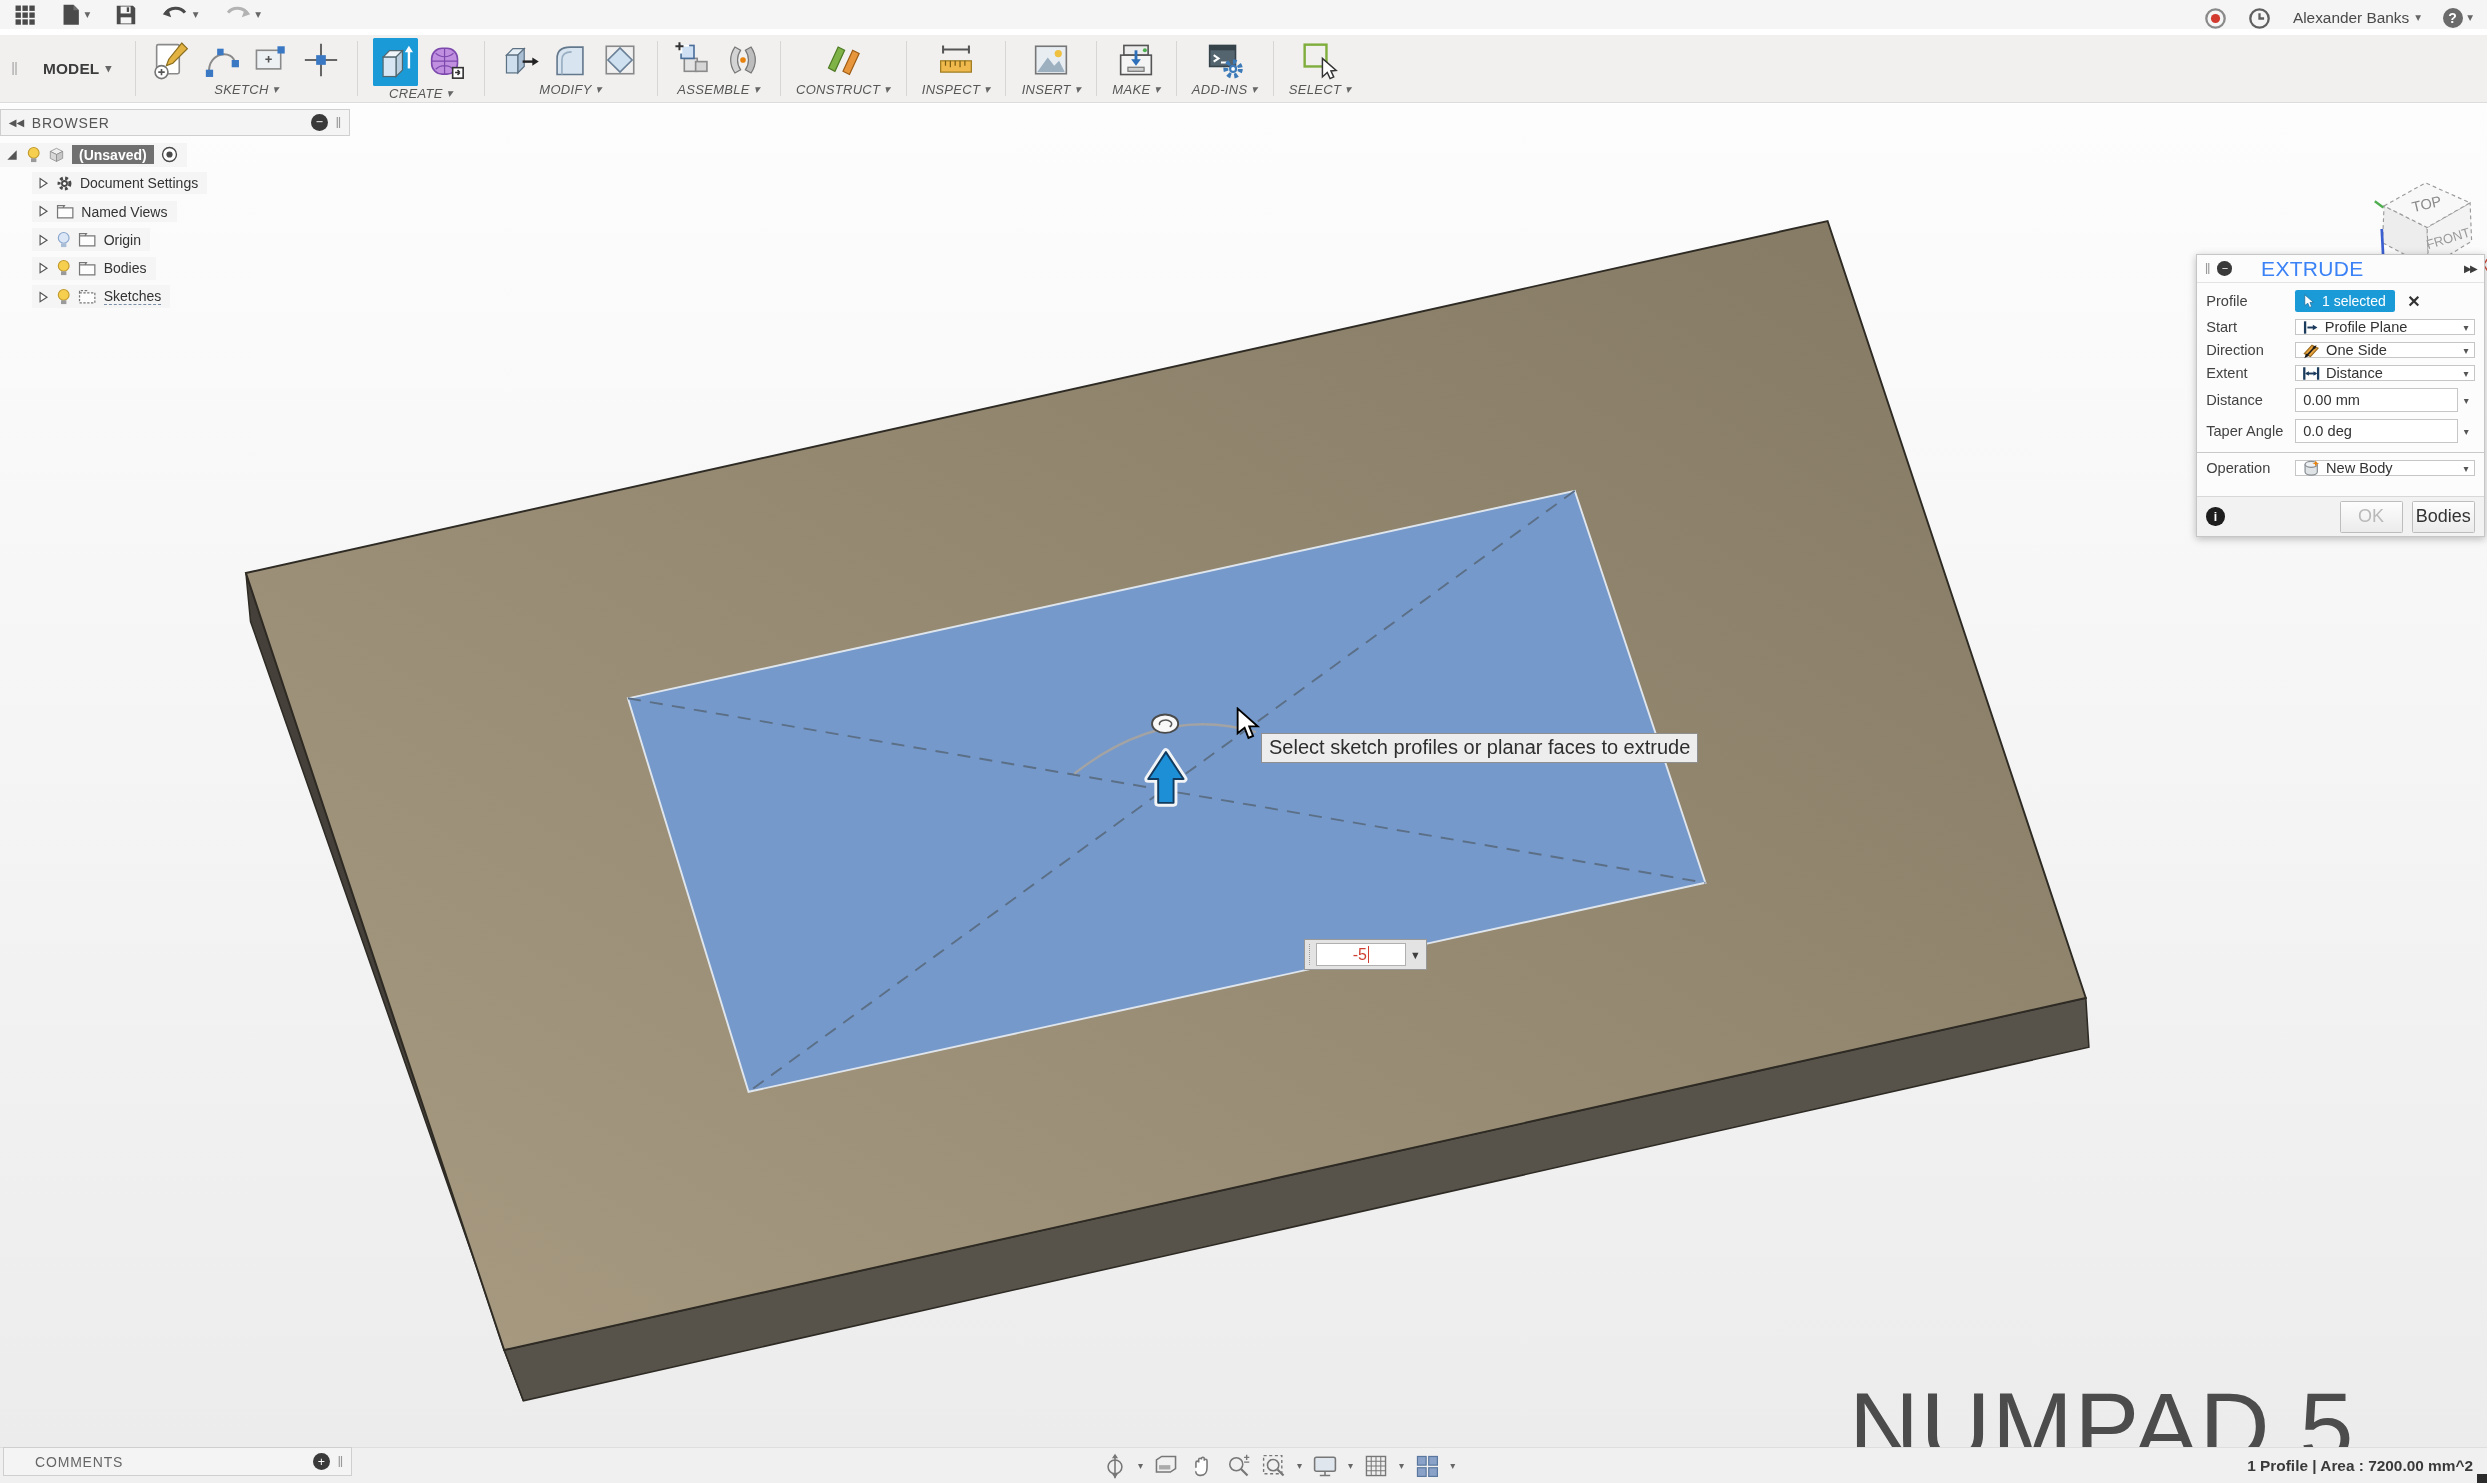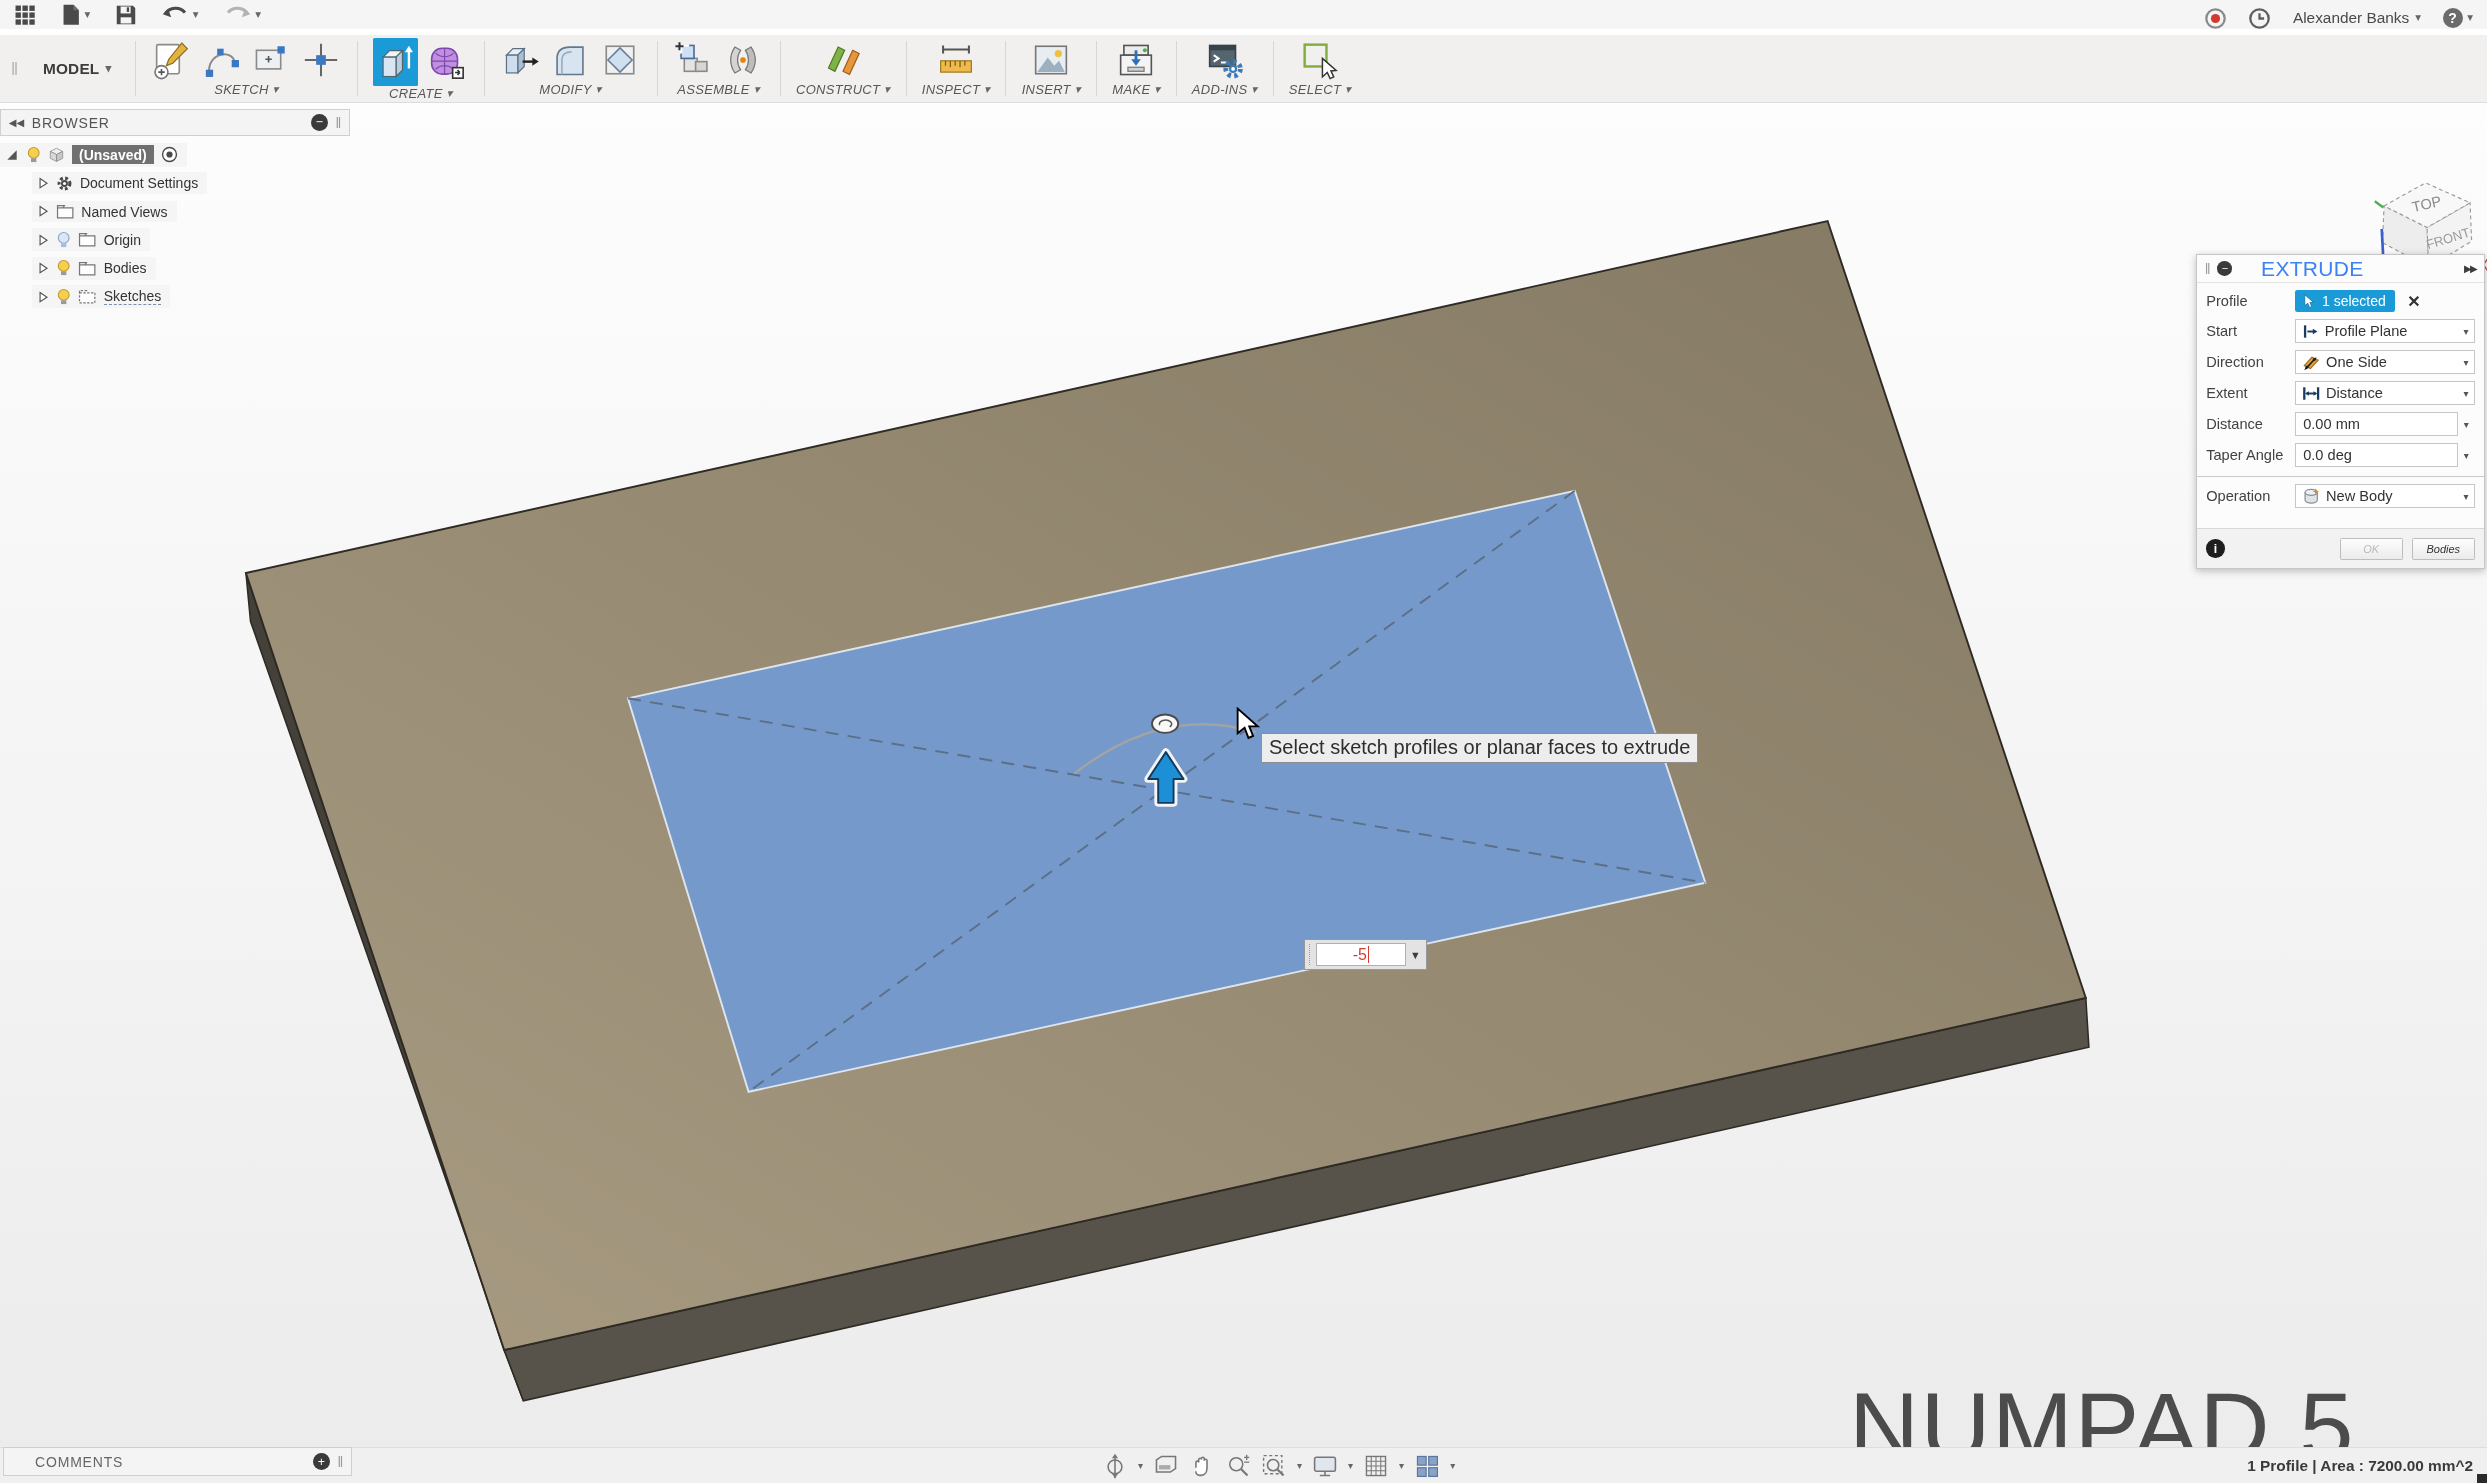--- a/index.html
+++ b/index.html
@@ -69,36 +69,36 @@
 
   
   #dialog { position:absolute; left:2196px; top:254px; width:289px; background:#fcfcfc;
     border:0.8px solid #c6c6c6; box-shadow:0 2.3px 7.7px rgba(0,0,0,.25); }
   #dialog-header { height:28px; display:flex; align-items:center; gap:7px; padding:0 7.7px;
     border-bottom:0.8px solid #e3e3e3; }
   #dialog-header .title { font-size:21px; color:#3b82f6; letter-spacing:0.3px;margin-left:22px; }
   #dialog-header .expand { margin-left:auto; font-size:10px; color:#3c3c3c; letter-spacing:-1.5px; }
   .drow { display:flex; align-items:center; margin:7px 9.2px; }
   .drow .dlabel { width:89px; font-size:14.6px; color:#424242; flex:none; }
-  .selbox { flex:1; height:24px; background:#fff; border:0.8px solid #c6c6c6; display:flex;
+  .selbox { flex:1; height:16px; background:#fff; border:0.8px solid #c6c6c6; display:flex;
     align-items:center; gap:6.1px; padding:0 5.4px; font-size:14.6px; color:#333; }
   .selbox .dd { margin-left:auto; color:#555; font-size:10px; }
   .valbox { flex:1; height:24px; background:#fff; border:0.8px solid #c6c6c6; display:flex;
     align-items:center; padding:0 7px; font-size:14.6px; color:#333; }
   .out-dd { width:17px; text-align:center; color:#555; font-size:10px; flex:none; }
   .chip-selected { background:#1a9bd7; color:#fff; height:22px; border-radius:2.3px; display:flex;
     align-items:center; gap:6.1px; padding:0 9.2px; font-size:14px; }
   .xclear { margin-left:12.3px; font-size:16px; color:#333; font-weight:bold; }
   .dsep { border-top:1.5px solid #c9c9c9; margin:9.2px 0 3.1px; }
   #dialog-footer { margin-top:20px; border-top:0.8px solid #d8d8d8; background:#f2f2f2; height:40px;
     display:flex; align-items:center; padding:0 9.2px; gap:9.2px; }
   .info-circle { width:18.4px; height:18.4px; border-radius:50%; background:#1e1e1e; color:#fff;
     font-size:12.3px; font-weight:bold; display:flex; align-items:center; justify-content:center; }
-  .btn { width:63px; height:22px; background:linear-gradient(#fdfdfd,#ebebeb); border:0.8px solid #bdbdbd;
-    border-radius:1.5px; font-size:11px; display:flex; align-items:center; justify-content:center;font-style:italic; }
+  .btn { width:63px; height:32px; background:linear-gradient(#fdfdfd,#ebebeb); border:0.8px solid #bdbdbd;
+    border-radius:1.5px; font-size:18px; display:flex; align-items:center; justify-content:center; }
   .btn.disabled { color:#b9b9b9; } .btn.normal { color:#333; }
   #dialog-footer .spacer { flex:1; }
 
   
   #bottombar { position:absolute; left:0; top:1447px; width:2487px; height:37px; background:#f0f0f0;
     border-top:0.8px solid #dedede; }
   #comments { position:absolute; left:3.1px; top:-0.8px; width:349px; height:29px; background:#f4f4f4;
     border:0.8px solid #cfcfcf; display:flex; align-items:center; gap:7.7px; padding:0 7.7px 0 31px; }
   #comments .title { font-size:14px; color:#666; letter-spacing:0.8px; flex:1; }
   #navbar { position:absolute; left:1102px; top:0; height:35px; display:flex; align-items:center; gap:10px; }

